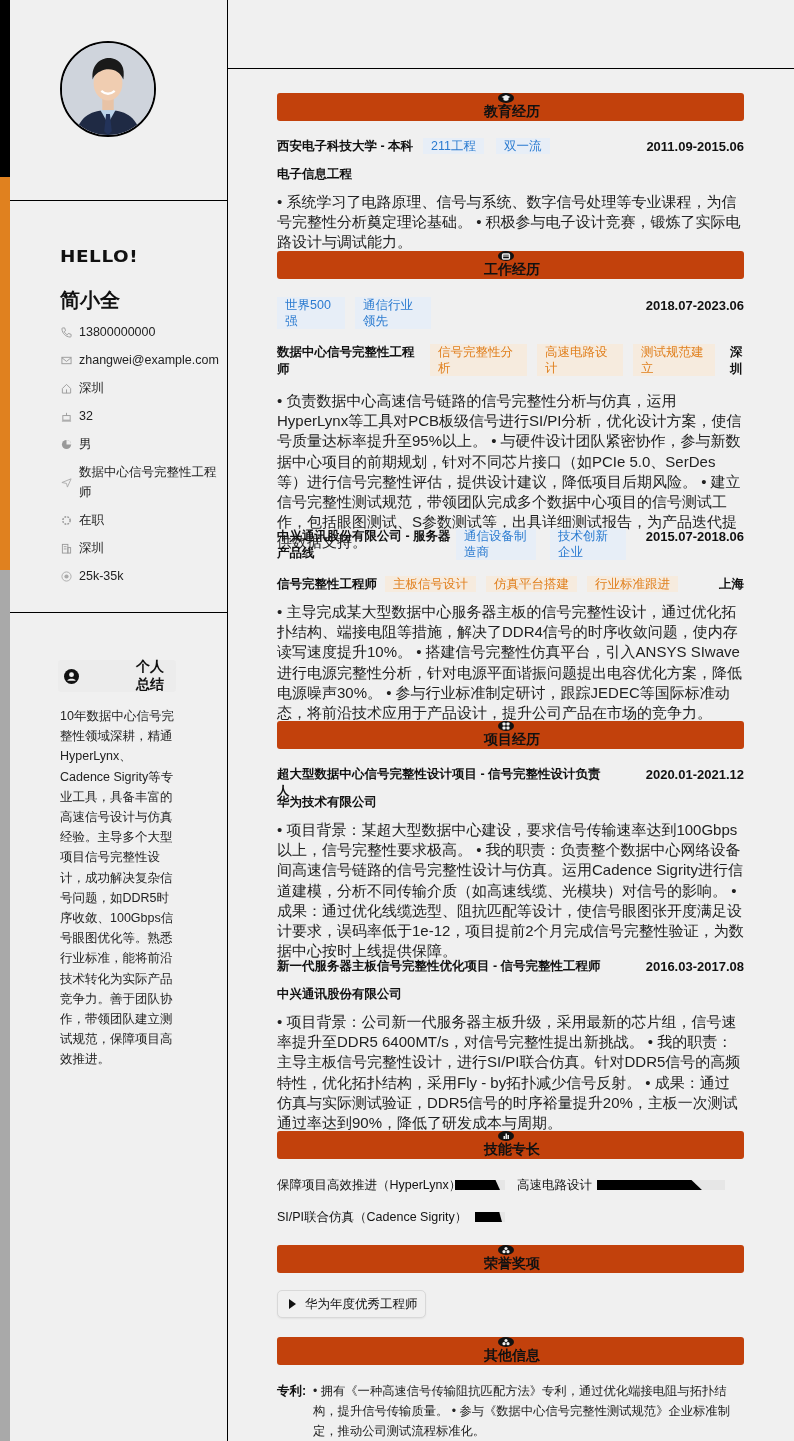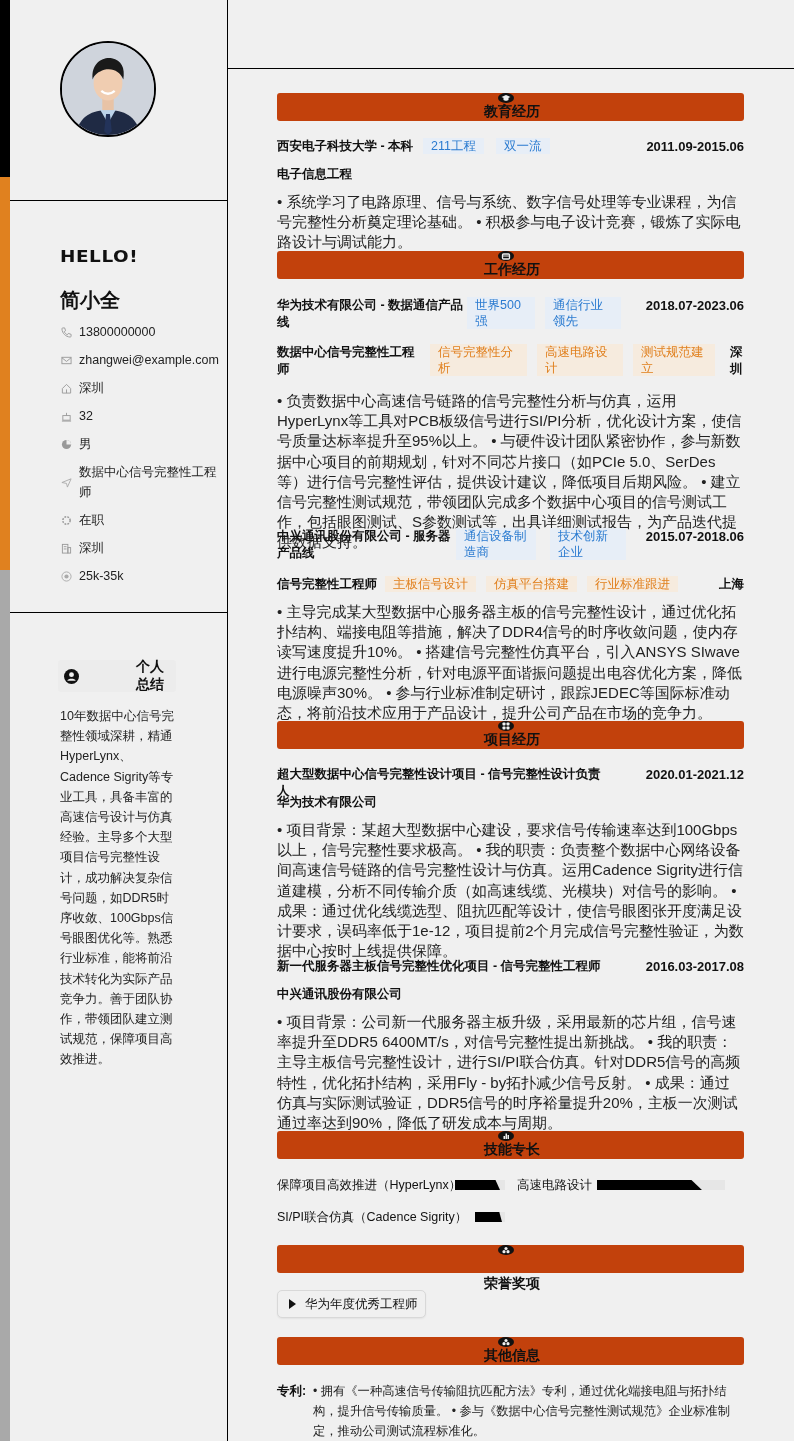--- a/index.html
+++ b/index.html
@@ -203,21 +203,20 @@
   <span class="hic">
       <svg viewBox="0 0 10 10">
         <rect x="1.5" y="3" width="7" height="5" rx="1" fill="none" stroke="#f0f0f0" stroke-width="1.3"></rect>
         <line x1="1.5" y1="5" x2="8.5" y2="5" stroke="#f0f0f0"></line>
       </svg>
     </span>
   <span class="htxt">工作经历</span>
 </div>
 
 <div class="row" style="top:297px; line-height:17px;">
-  <span class="bold" style="width:190px;">华为技术有限公司 - 数据通信产品线</span>
   <span class="tag-b" style="width:68px; margin-left:0;">世界500强</span>
   <span class="tag-b" style="width:76px; margin-left:10px;">通信行业领先</span>
   <span class="date">2018.07-2023.06</span>
 </div>
 <div class="row" style="top:344px; line-height:17px;">
   <span class="bold" style="width:145px;">数据中心信号完整性工程师</span>
   <span class="tag-o" style="width:97px; margin-left:8px;">信号完整性分析</span>
   <span class="tag-o" style="width:86px; margin-left:10px;">高速电路设计</span>
   <span class="tag-o" style="width:82px; margin-left:10px;">测试规范建立</span>
   <span class="bold" style="width:14px; margin-left:auto;">深圳</span>
@@ -280,21 +279,21 @@
 </div>
 <div class="skill-label" style="left:517px; top:1177px;">高速电路设计</div>
 <div class="bar-track" style="left:597px; top:1180px; width:128px;">
   <div class="bar-fill" style="width:82%;"></div>
 </div>
 <div class="skill-label" style="left:277px; top:1209px;">SI/PI联合仿真（Cadence Sigrity）</div>
 <div class="bar-track" style="left:475px; top:1212px; width:30px;">
   <div class="bar-fill" style="width:90%;"></div>
 </div>
 
-<div class="sec-head" style="top:1245px;gap:20px;">
+<div class="sec-head" style="top:1245px;">
   <span class="hic">
       <svg viewBox="0 0 10 10">
         <circle cx="5" cy="3.5" r="1.6" fill="#f0f0f0"></circle>
         <circle cx="3" cy="6.7" r="1.6" fill="#f0f0f0"></circle>
         <circle cx="7" cy="6.7" r="1.6" fill="#f0f0f0"></circle>
       </svg>
     </span>
   <span class="htxt">荣誉奖项</span>
 </div>
 <div class="award">

